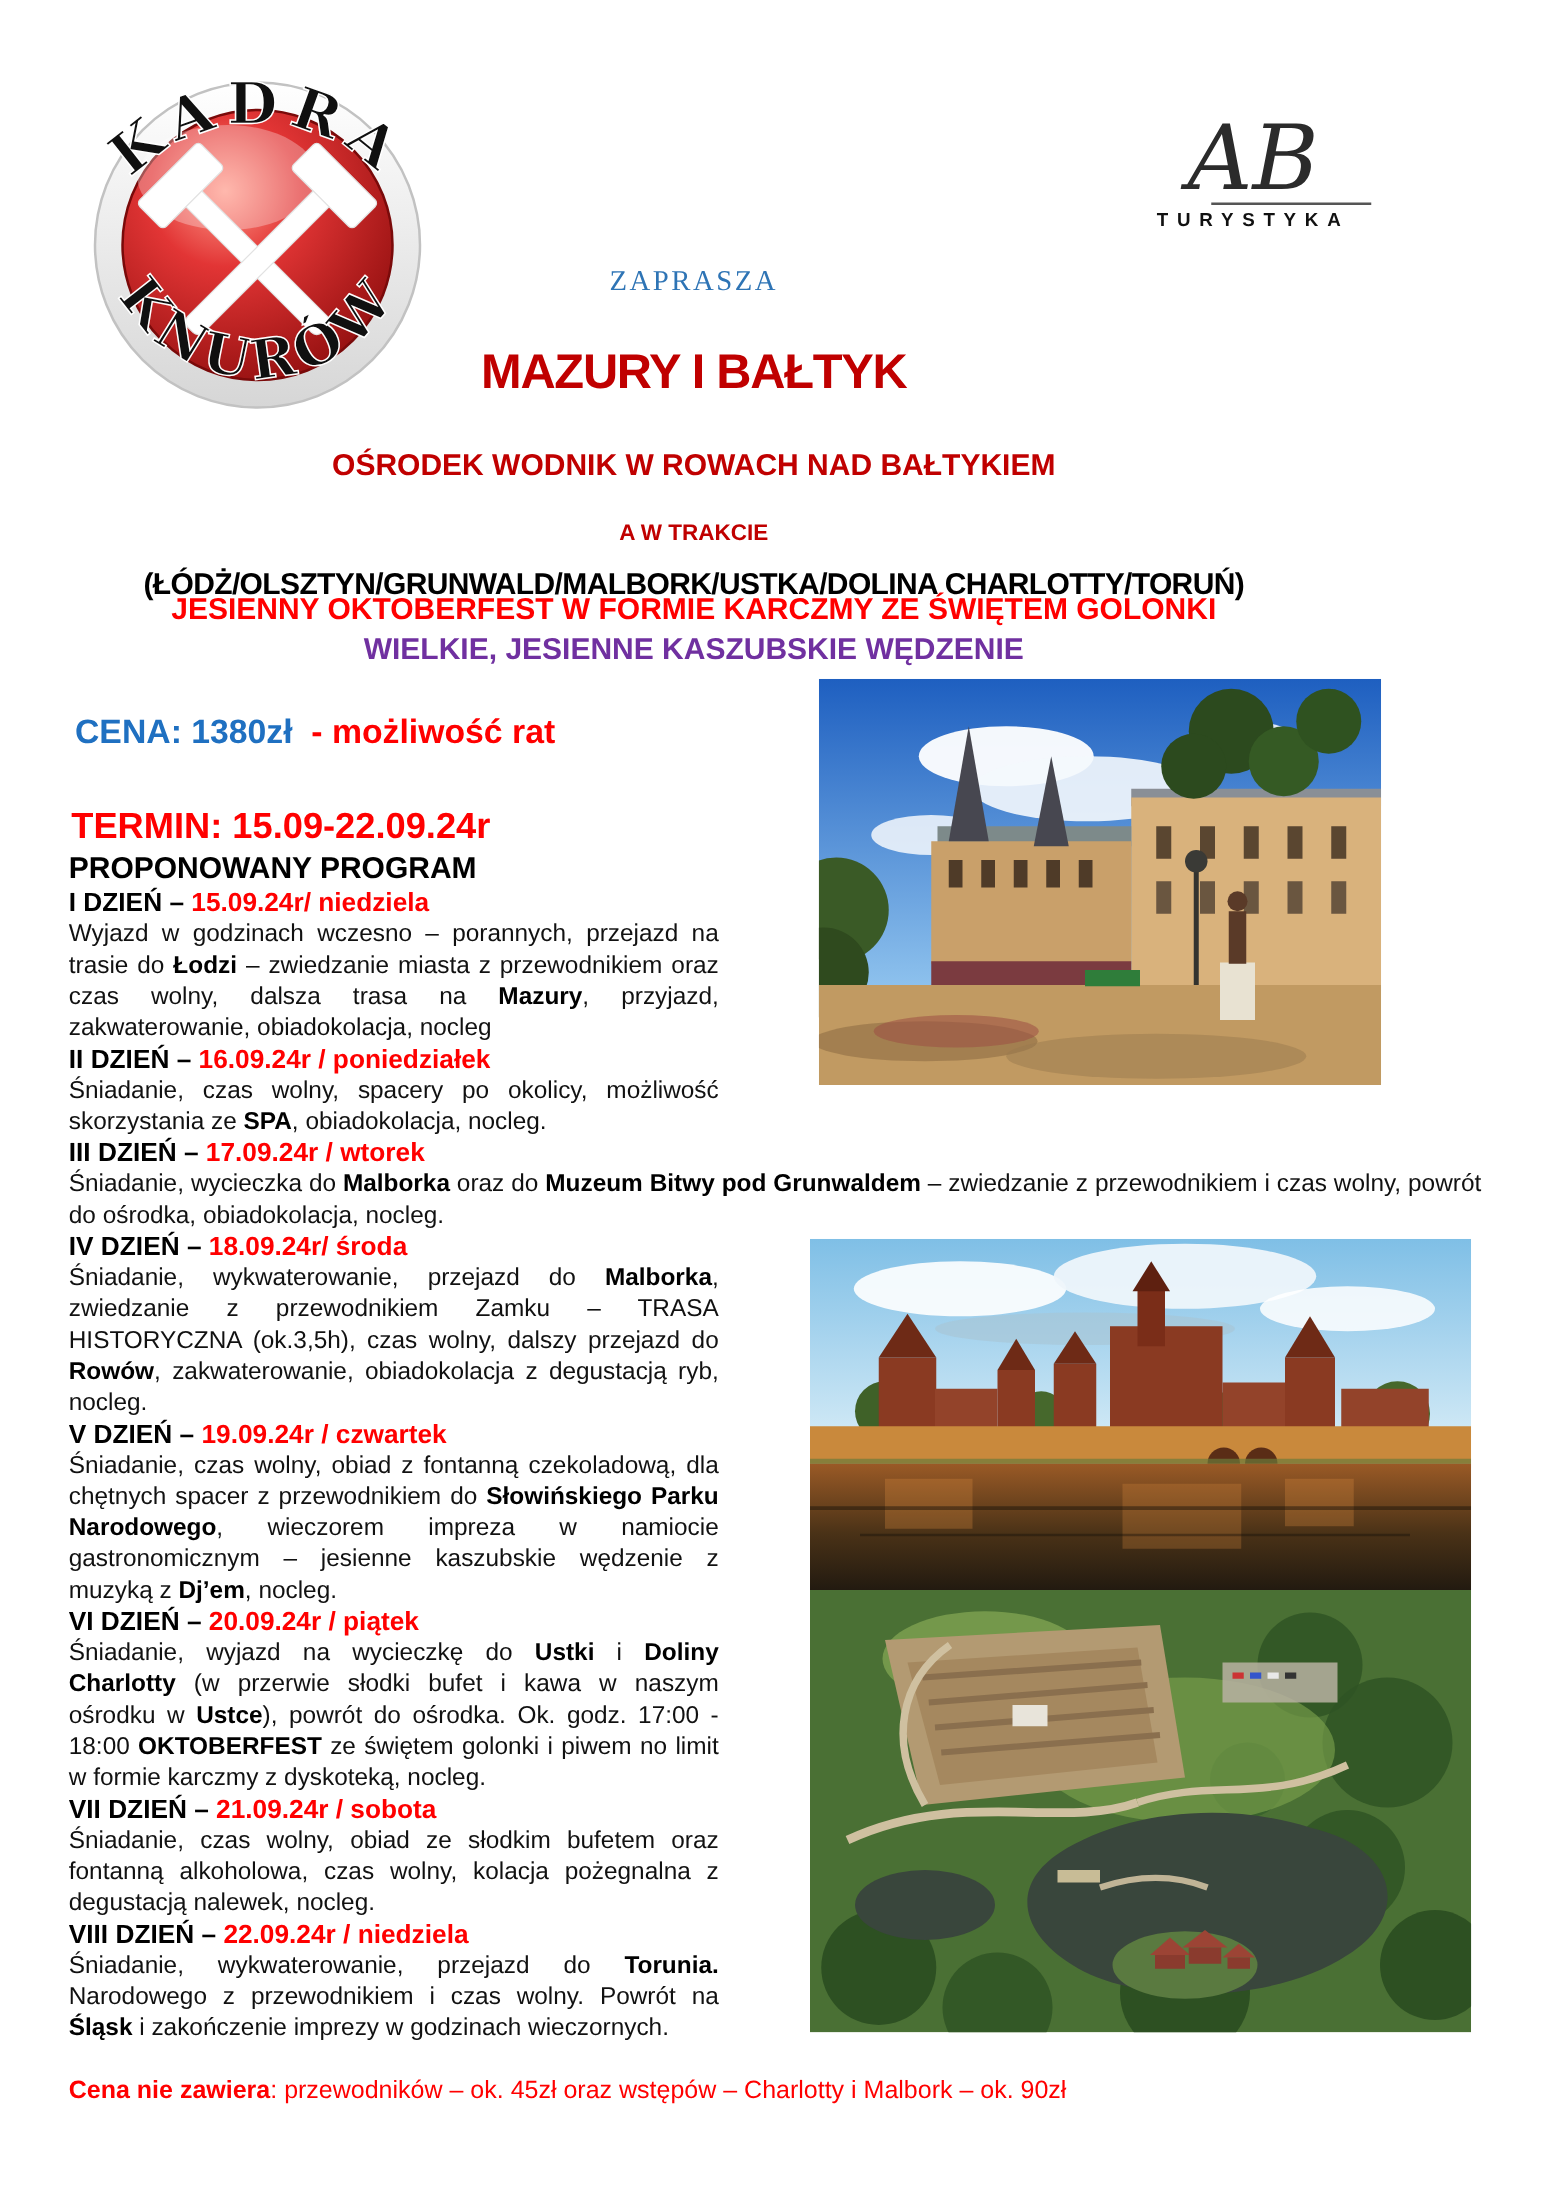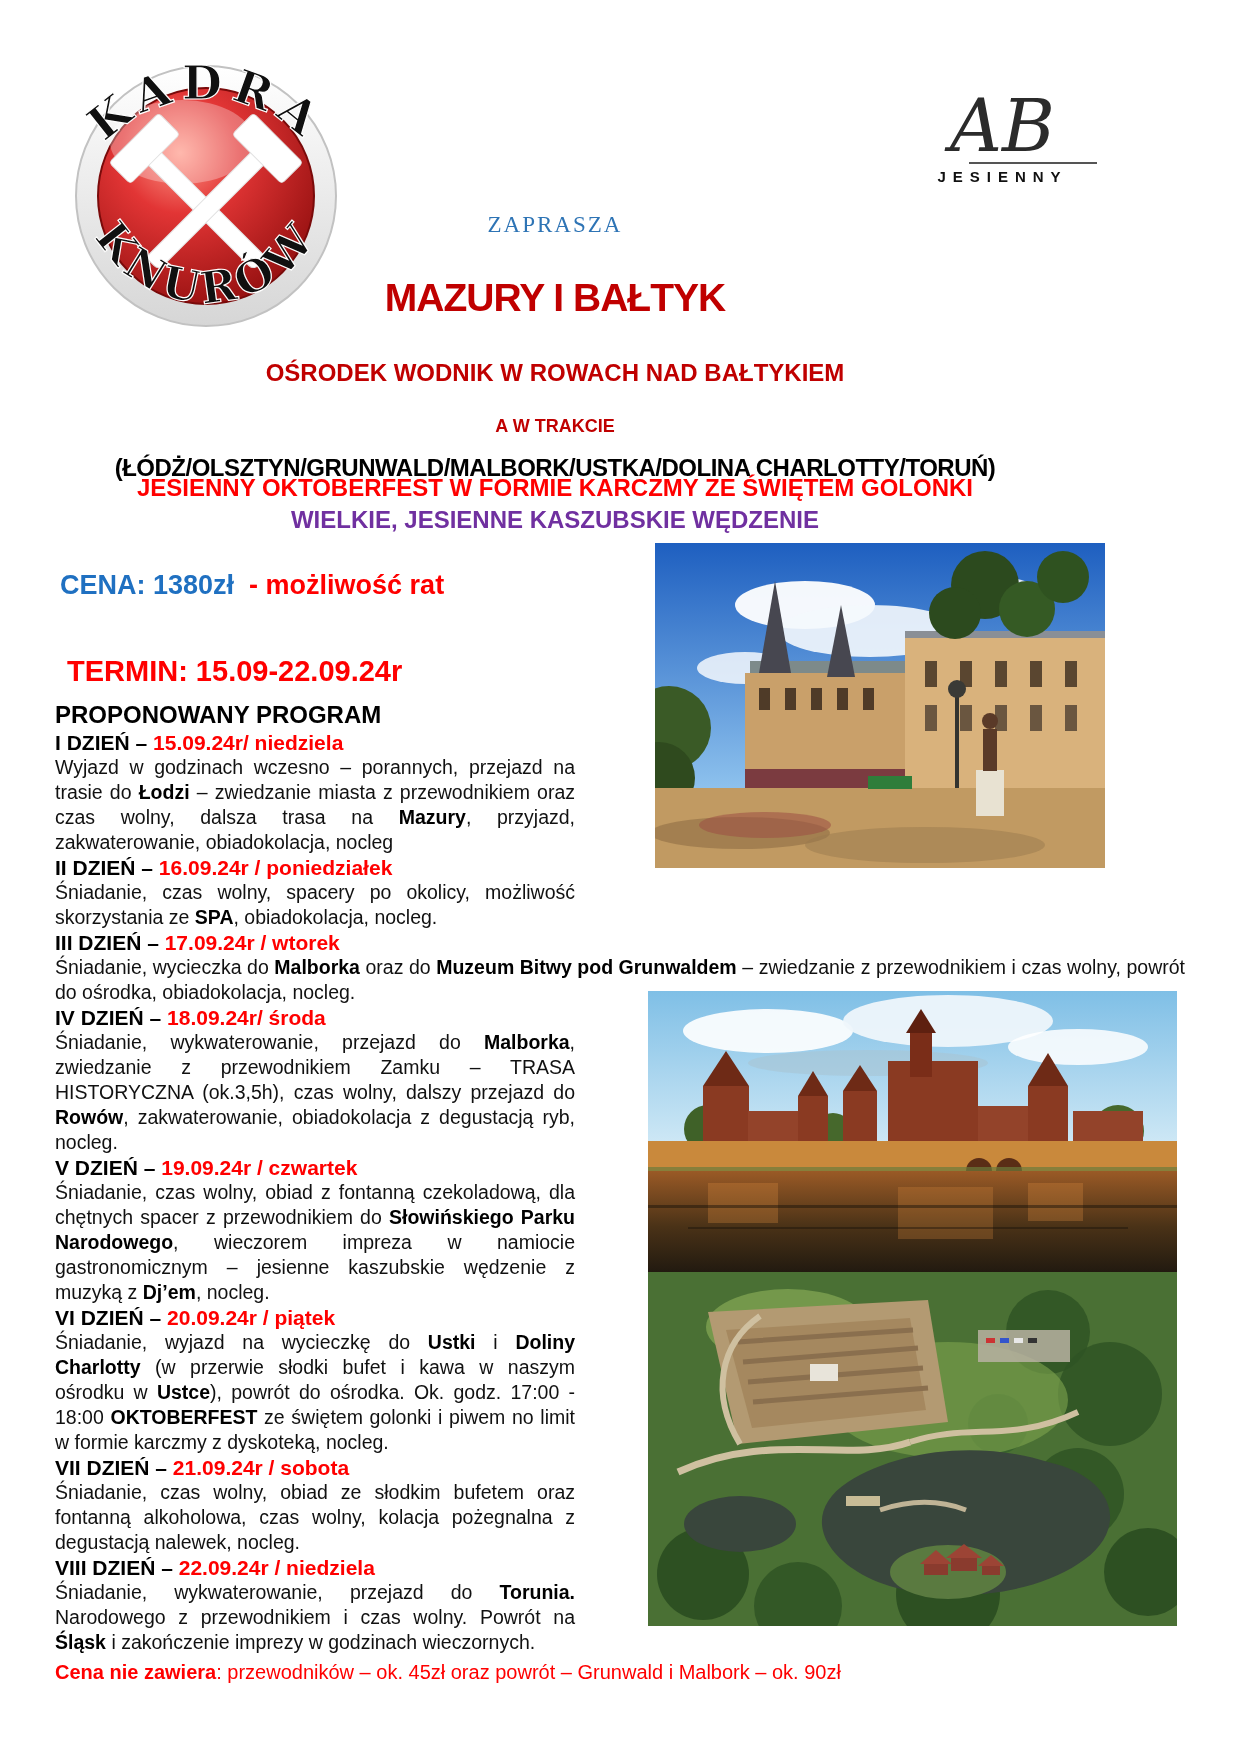--- a/index.html
+++ b/index.html
@@ -14,21 +14,21 @@
   .sub1{top:327px;font-size:24px;color:var(--dark_red);}
   .sub2{top:359px;font-size:24px;color:var(--dark_red);}
   .during{top:416px;font-size:18px;color:var(--dark_red);}
   .route{top:454px;font-size:24px;color:#000;letter-spacing:-0.5px;}
   .high1{top:474px;font-size:24px;color:var(--bright_red);}
   .high2{top:506px;font-size:24px;color:var(--purple);}
   .cena{position:absolute;left:60px;top:570px;font-size:27px;font-weight:bold;}
   .cena .lbl{color:var(--price_blue);}
   .cena .sfx{color:var(--bright_red);white-space:pre;}
   .program{position:absolute;left:55px;top:642px;width:1130px;}
-  .termin{font-size:29px;line-height:34px;font-weight:bold;color:var(--bright_red);margin:12px;}
+  .termin{font-size:29px;line-height:34px;font-weight:bold;color:var(--bright_red);margin:2px;}
   .ptitle{font-size:24px;line-height:30px;font-weight:bold;color:#000;margin:0;}
   .day-h{font-size:21px;font-weight:bold;line-height:25px;color:#000;}
   .day-date{color:var(--bright_red);}
   .day-b{margin:0;width:520px;font-size:19.5px;line-height:25px;text-align:justify;color:#111;}
   .day-b.wide{width:1130px;}
   .bold{font-weight:bold;color:#000;}
   .photo{position:absolute;overflow:hidden;}
   .photo svg{display:block;}
   .footer{position:absolute;left:55px;top:1661px;font-size:20px;color:var(--bright_red);}
   .footer .flbl{font-weight:bold;}
@@ -82,21 +82,21 @@
       </text>
       <text font-family="DejaVu Serif, serif" font-weight="bold" font-size="44" fill="#101010" stroke="#ffffff" stroke-width="1.2" letter-spacing="5">
         <textPath href="#arcBot" startOffset="50%" text-anchor="middle">KNURÓW</textPath>
       </text>
     </svg>
   </div>
 
   <div class="ab">
     <div class="ab-script">AB</div>
     <div class="ab-line"></div>
-    <div class="ab-label">JESIENNY</div>
+    <div class="ab-label">TURYSTYKA</div>
   </div>
 
   <div class="invite">ZAPRASZA</div>
   <div class="hline title">MAZURY I BAŁTYK</div>
   <div class="hline sub2">OŚRODEK WODNIK W ROWACH NAD BAŁTYKIEM</div>
   <div class="hline during">A W TRAKCIE</div>
   <div class="hline route">(ŁÓDŻ/OLSZTYN/GRUNWALD/MALBORK/USTKA/DOLINA CHARLOTTY/TORUŃ)</div>
   <div class="hline high1">JESIENNY OKTOBERFEST W FORMIE KARCZMY ZE ŚWIĘTEM GOLONKI</div>
   <div class="hline high2">WIELKIE, JESIENNE KASZUBSKIE WĘDZENIE</div>
 
@@ -263,16 +263,16 @@
       <polygon points="298,286 316,272 334,286" fill="#9c4435"></polygon>
         <rect x="303" y="286" width="26" height="13" fill="#8a3b2e"></rect>
       <polygon points="330,294 343,283 356,294" fill="#9c4435"></polygon>
         <rect x="334" y="294" width="18" height="9" fill="#8a3b2e"></rect>
       <rect x="198" y="224" width="34" height="10" fill="#d8c9a0" opacity="0.9"></rect>
       <path d="M232,238 C262,228 292,228 318,238" stroke="#cfc0a0" stroke-width="5" fill="none" opacity="0.9"></path>
     </svg>
   </div>
 
   <div class="footer">
-    <span class="flbl">Cena nie zawiera</span><span>: przewodników – ok. 45zł oraz powrót – Grunwald i Malbork – ok. 90zł</span>
+    <span class="flbl">Cena nie zawiera</span><span>: przewodników – ok. 45zł oraz wstępów – Charlotty i Malbork – ok. 90zł</span>
   </div>
 
 </div>
 
 </body></html>

